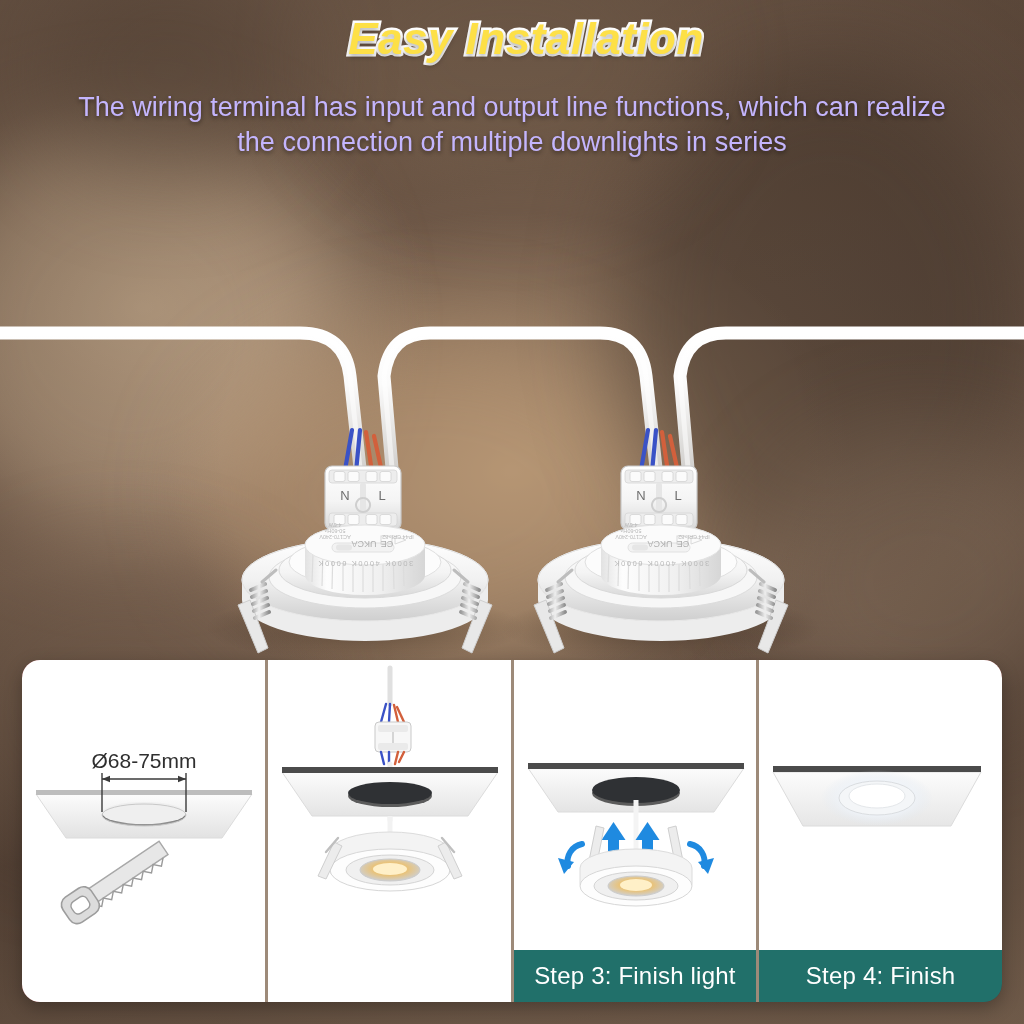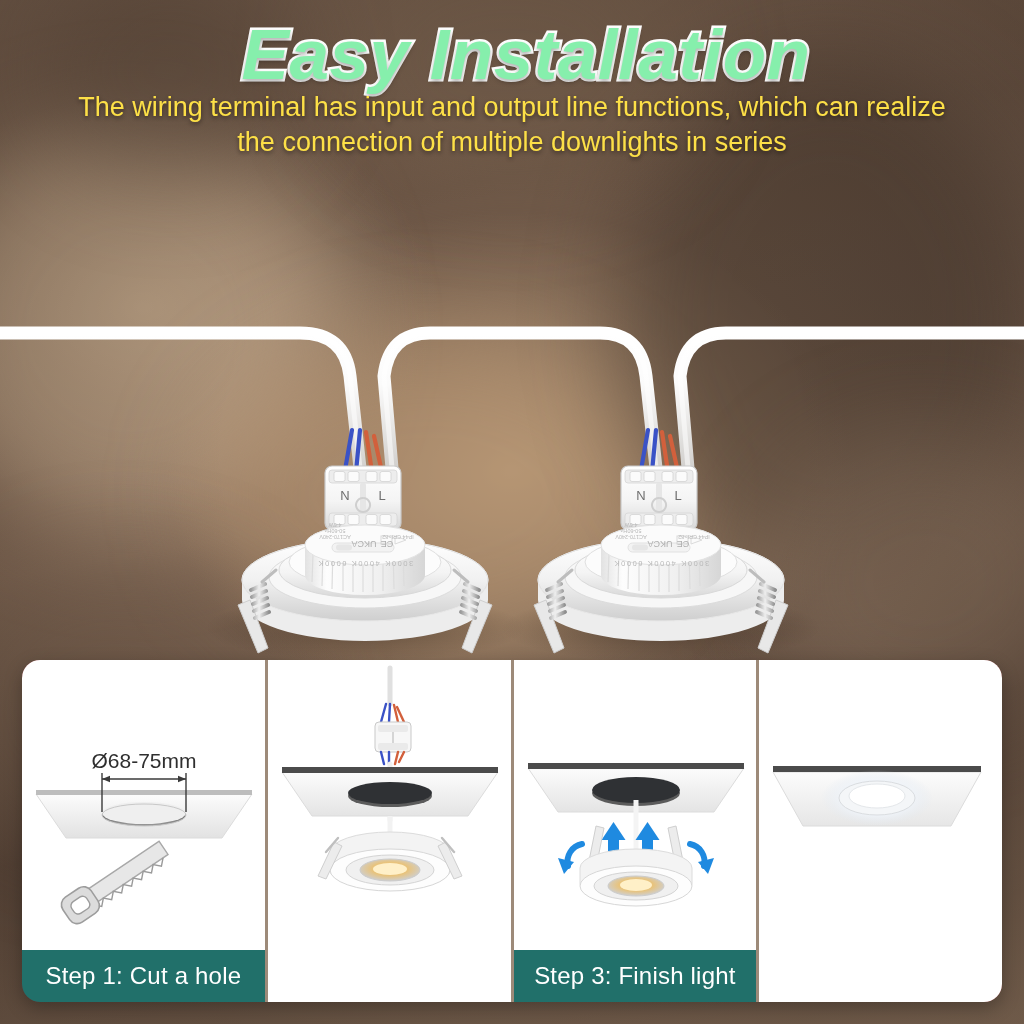--- a/index.html
+++ b/index.html
@@ -27,30 +27,30 @@
   .b4{left:760px;top:430px;width:330px;height:300px;background:rgba(150,126,104,.42);}
   .b5{left:-60px;top:560px;width:360px;height:300px;background:rgba(120,98,80,.45);}
   .b6{left:330px;top:-70px;width:360px;height:260px;background:rgba(120,97,78,.5);}
   .b7{left:40px;top:-40px;width:260px;height:220px;background:rgba(86,68,56,.45);}
   .bg-vig{position:absolute;inset:0;
     background:radial-gradient(ellipse 720px 620px at 50% 44%, rgba(0,0,0,0) 40%, rgba(40,28,20,.30) 100%);}
 
   
   .title{
     position:absolute;left:0;right:0;top:14px;text-align:center;
-    font-size:71px;font-weight:bold;font-style:italic;letter-spacing:.5px;
-    color:#86efac;
+    font-size:44px;font-weight:bold;font-style:italic;letter-spacing:.5px;
+    color:#fde047;
     -webkit-text-stroke:5px #ffffff;
     paint-order:stroke fill;
     text-shadow:0 3px 5px rgba(0,0,0,.30);
     padding-left:28px;
   }
   .subtitle{
     position:absolute;left:60px;right:60px;top:90px;text-align:center;
-    font-size:27px;line-height:1.28;color:#fde047;
+    font-size:27px;line-height:1.28;color:#c4b5fd;
     text-shadow:0 2px 4px rgba(0,0,0,.45);
   }
 
   
   .hero{position:absolute;left:0;top:150px;width:1024px;height:510px;}
   .hero svg{display:block;}
 
   
   .steps{
     position:absolute;left:22px;top:660px;width:980px;height:342px;
@@ -365,21 +365,20 @@
           <text x="122" y="108" font-family="Liberation Sans, sans-serif" font-size="21" fill="#2f2f2f" text-anchor="middle">Ø68-75mm</text>
 
           <g transform="rotate(-34 104 218)">
             <path d="M 62 206 L 152 206 L 152 222 L 62 222 Z" fill="#e7e7e7" stroke="#a8a8a8" stroke-width="1.4"></path>
             <path d="M 62 222 l 6 6 l 6 -6 l 6 6 l 6 -6 l 6 6 l 6 -6 l 6 6 l 6 -6 l 6 6 l 6 -6 l 6 6 l 6 -6 l 6 6 l 6 -6" fill="none" stroke="#9a9a9a" stroke-width="1.4"></path>
             <rect x="34" y="200" width="34" height="30" rx="9" fill="#dcdcdc" stroke="#9d9d9d" stroke-width="1.6"></rect>
             <rect x="42" y="208" width="18" height="14" rx="5" fill="#ffffff" stroke="#9d9d9d" stroke-width="1.4"></rect>
           </g>
         </svg>
       </div>
-      <div class="step-label">Step 1: Cut a hole</div>
     </div>
 
     <div class="step">
       <div class="step-art">
         <svg width="244" height="290" viewBox="0 0 244 290" xmlns="http://www.w3.org/2000/svg">
           <defs>
             <linearGradient id="ceil2" x1="0" y1="0" x2="0" y2="1">
               <stop offset="0%" stop-color="#fcfcfc"></stop>
                 <stop offset="100%" stop-color="#e4e4e4"></stop>
             </linearGradient>
@@ -503,16 +502,17 @@
             </radialGradient>
           </defs>
           <path d="M 14 112 L 222 112 L 192 166 L 44 166 Z" fill="url(#ceil4)" stroke="#dcdcdc" stroke-width="1"></path>
           <rect x="14" y="106" width="208" height="6" fill="#4b4b4b"></rect>
           <ellipse cx="118" cy="138" rx="56" ry="28" fill="url(#glow4)"></ellipse>
           <ellipse cx="118" cy="138" rx="38" ry="17" fill="#f4f6f8" stroke="#dadde0" stroke-width="1"></ellipse>
           <ellipse cx="118" cy="136" rx="28" ry="12" fill="#ffffff" stroke="#e4e7ea" stroke-width="1"></ellipse>
           <ellipse cx="118" cy="135" rx="18" ry="8" fill="#ffffff"></ellipse>
         </svg>
       </div>
+      <div class="step-label">Step 4: Finish</div>
     </div>
 
   </div>
 </div>
 
 </body></html>

